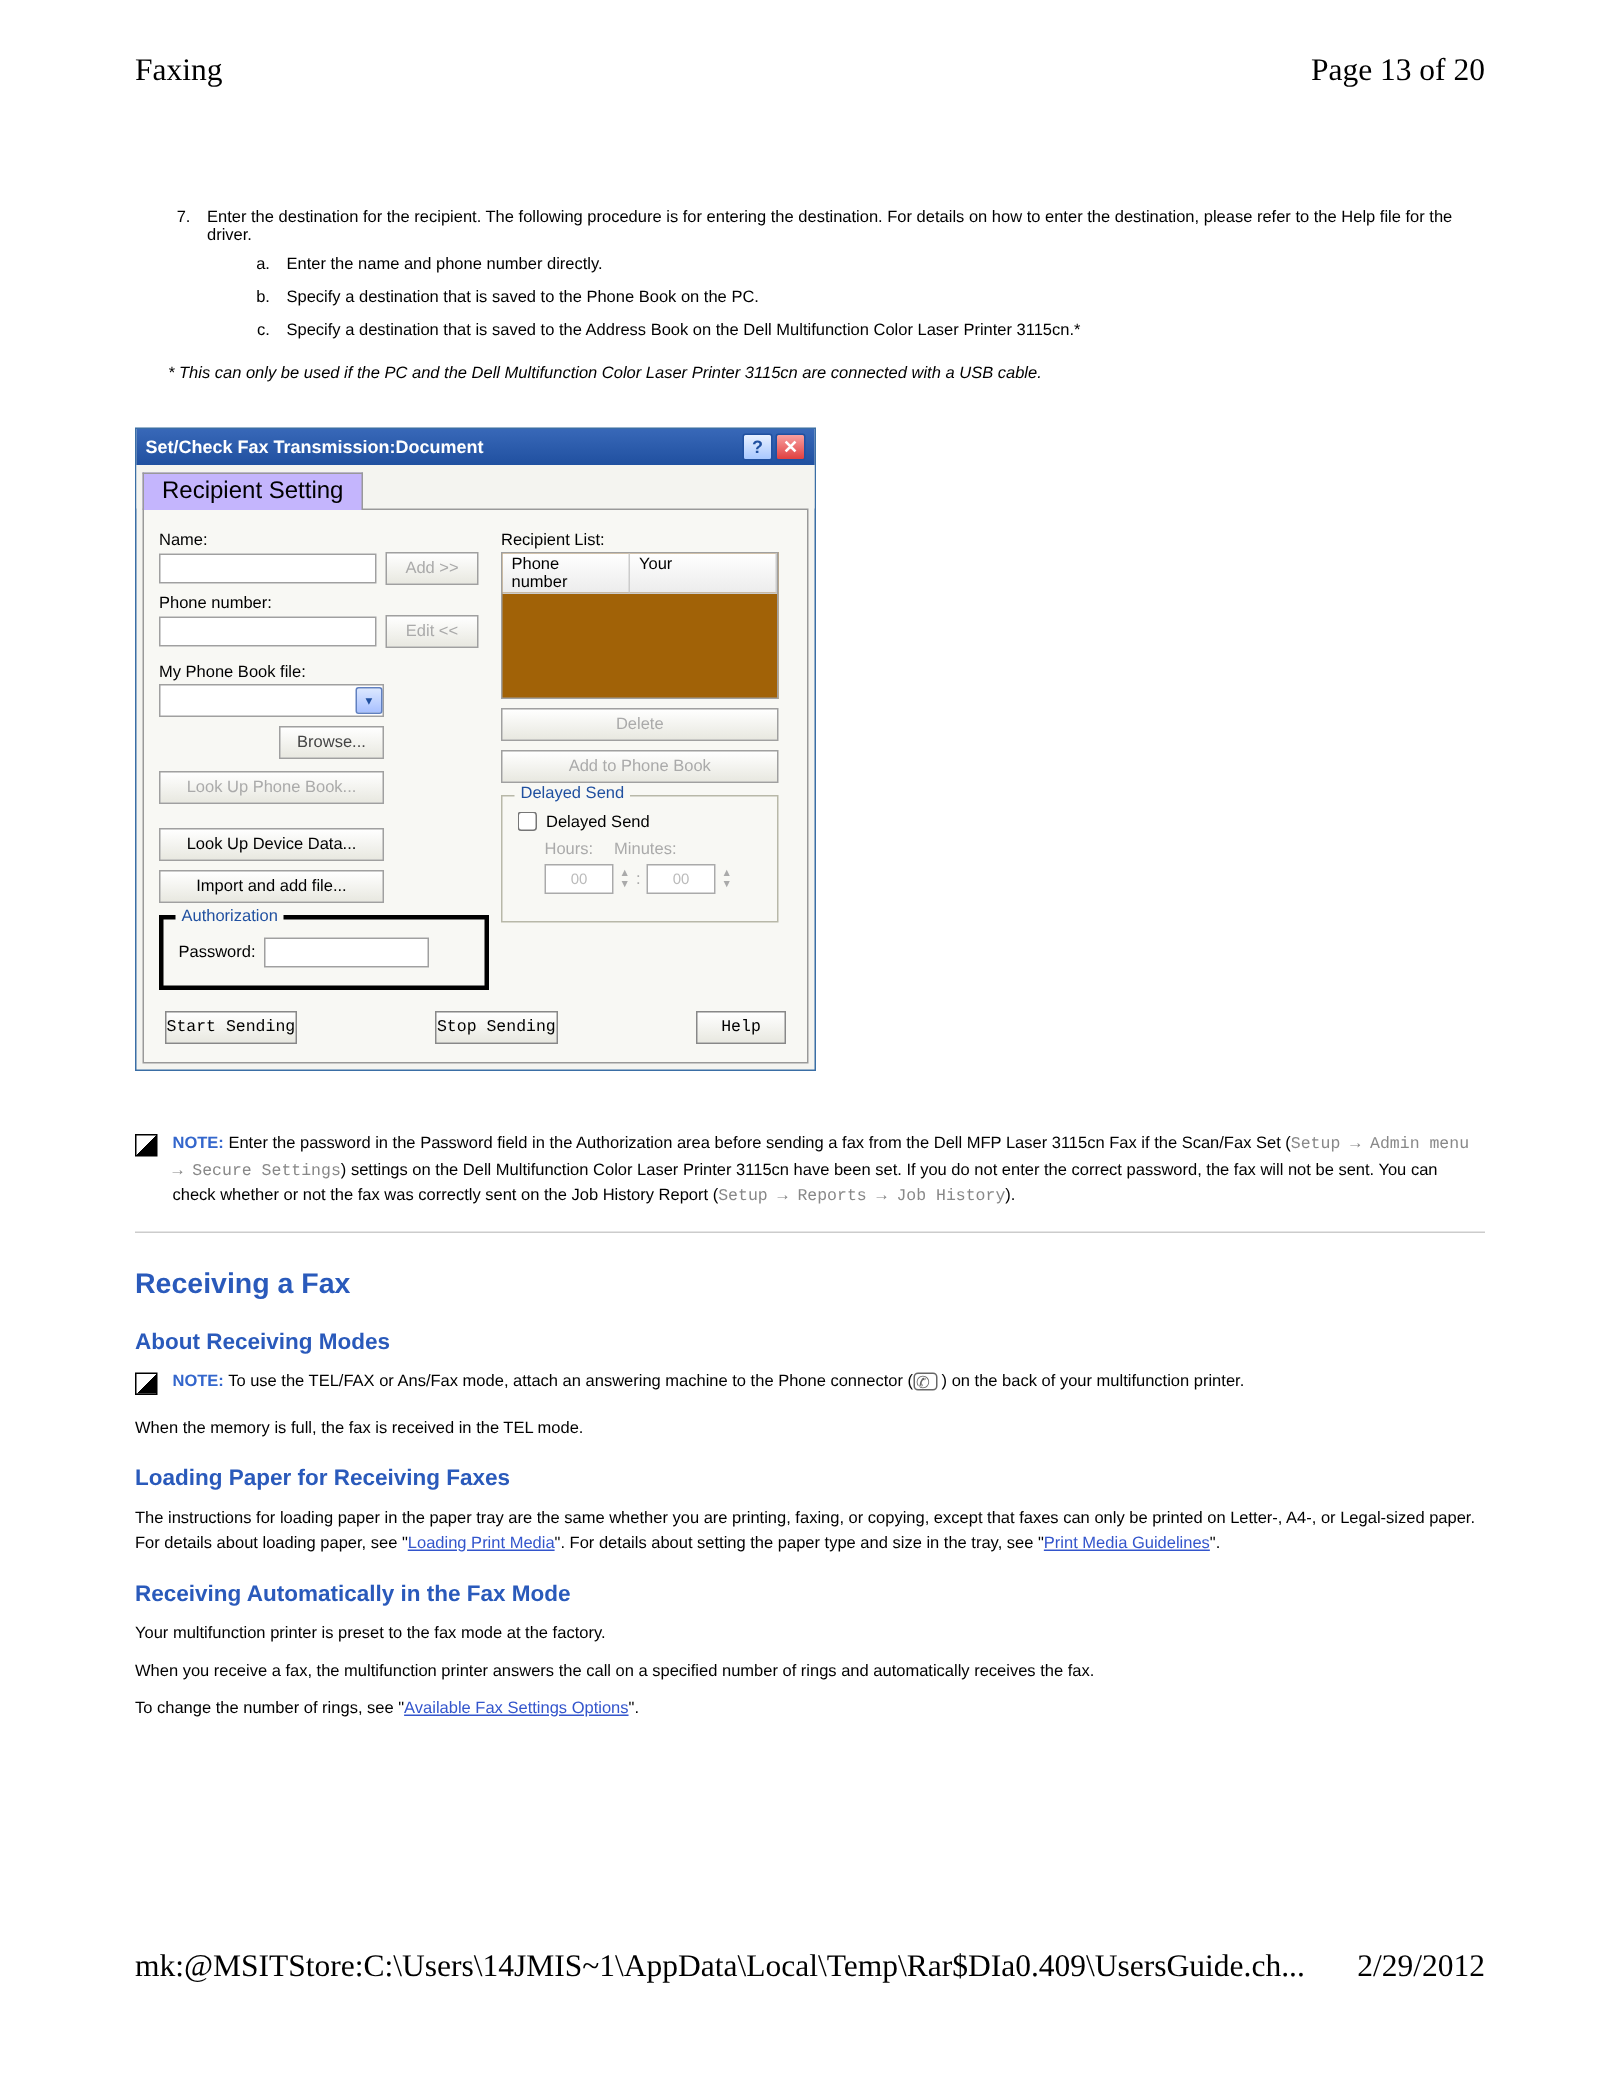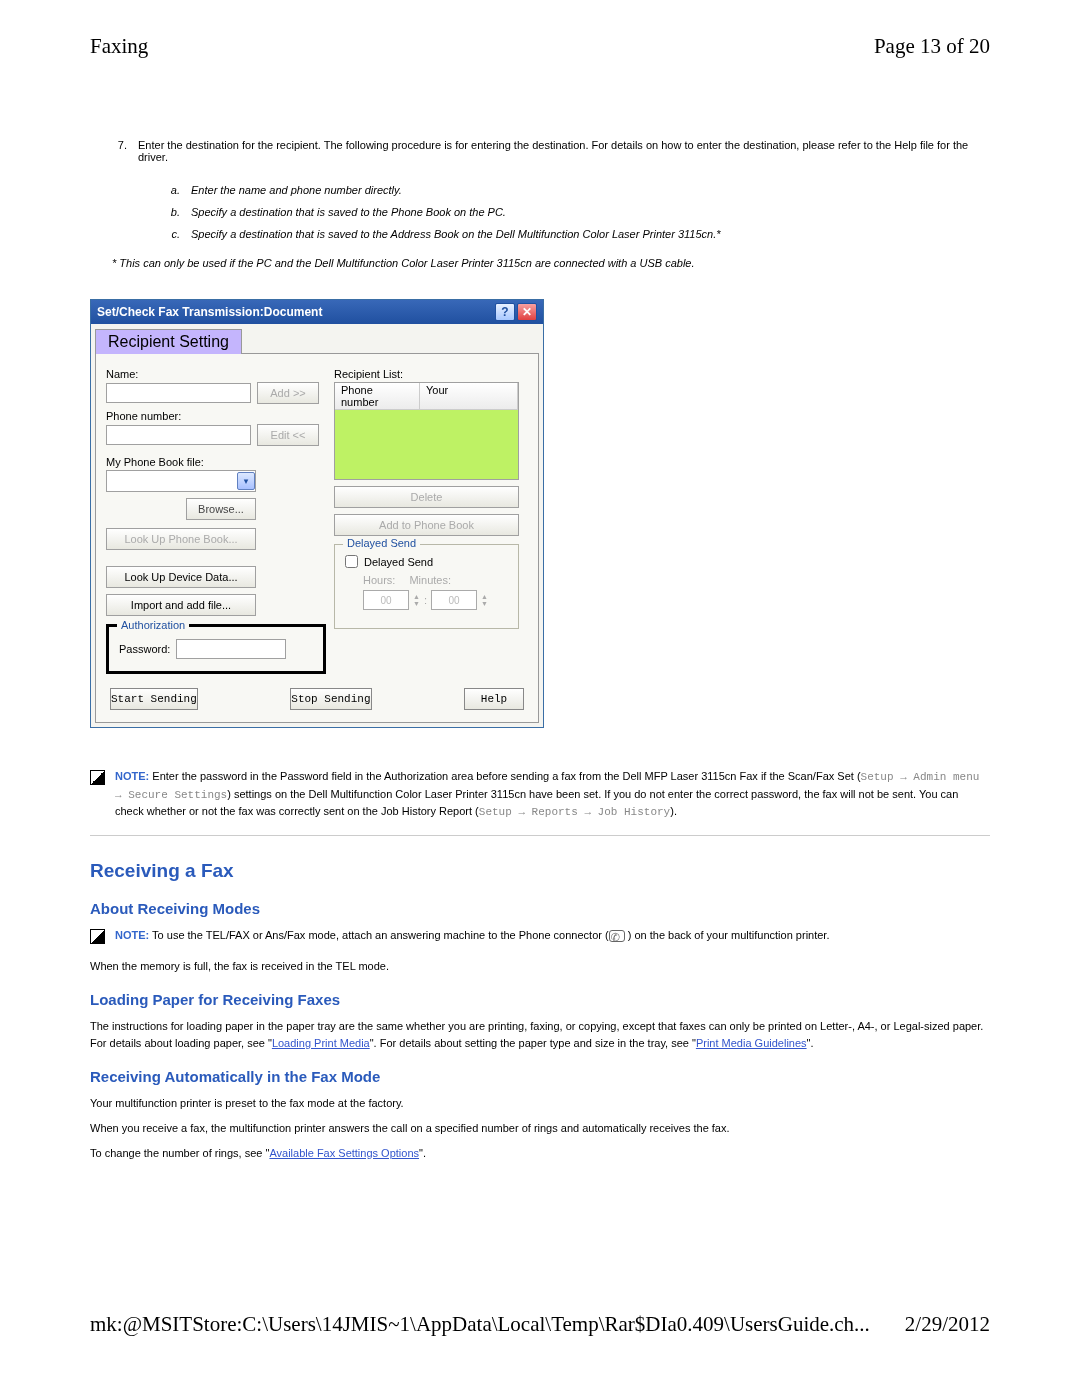--- a/index.html
+++ b/index.html
@@ -19,21 +19,21 @@
     font-family: "Times New Roman", serif;
     font-size: 21px;
     padding: 0 40px 10px 40px;
     margin-top: 24px;
   }
   .content {
     padding: 0 40px;
   }
   ol.main-list { list-style: decimal; margin-left: 40px; margin-top: 70px; }
   ol.main-list > li { padding-left: 8px; }
-  ol.sub-list { list-style: lower-alpha; margin-left: 45px; margin-top: 16px; font-style: italic; }
+  ol.sub-list { list-style: lower-alpha; margin-left: 45px; margin-top: 2px; }
   ol.sub-list > li { padding: 5px 0 5px 8px; }
   .italic-note { font-style: italic; margin-left: 22px; margin-top: 12px; }
   .dialog {
     width: 454px;
     border: 1px solid #3a6ea5;
     margin-top: 30px;
     margin-left: 0;
     font-family: "Segoe UI", Tahoma, sans-serif;
     font-size: 11px;
     background: #f4f4f0;
@@ -129,21 +129,21 @@
   .legend {
     position: absolute;
     top: -8px; left: 8px;
     background: #f8f8f4;
     padding: 0 4px;
     color: #2050a0;
     font-size: 11px;
   }
   .recipient-list {
     border: 1px solid #a0a0a0;
-    background:#bef264;
+    background:#a16207;
     height: 98px;
     width: 185px;
   }
   .recipient-list-head {
     display:flex;
     font-size:11px;
     border-bottom: 1px solid #ccc;
     background: linear-gradient(180deg,#fff,#ececec);
   }
   .recipient-list-head div {

